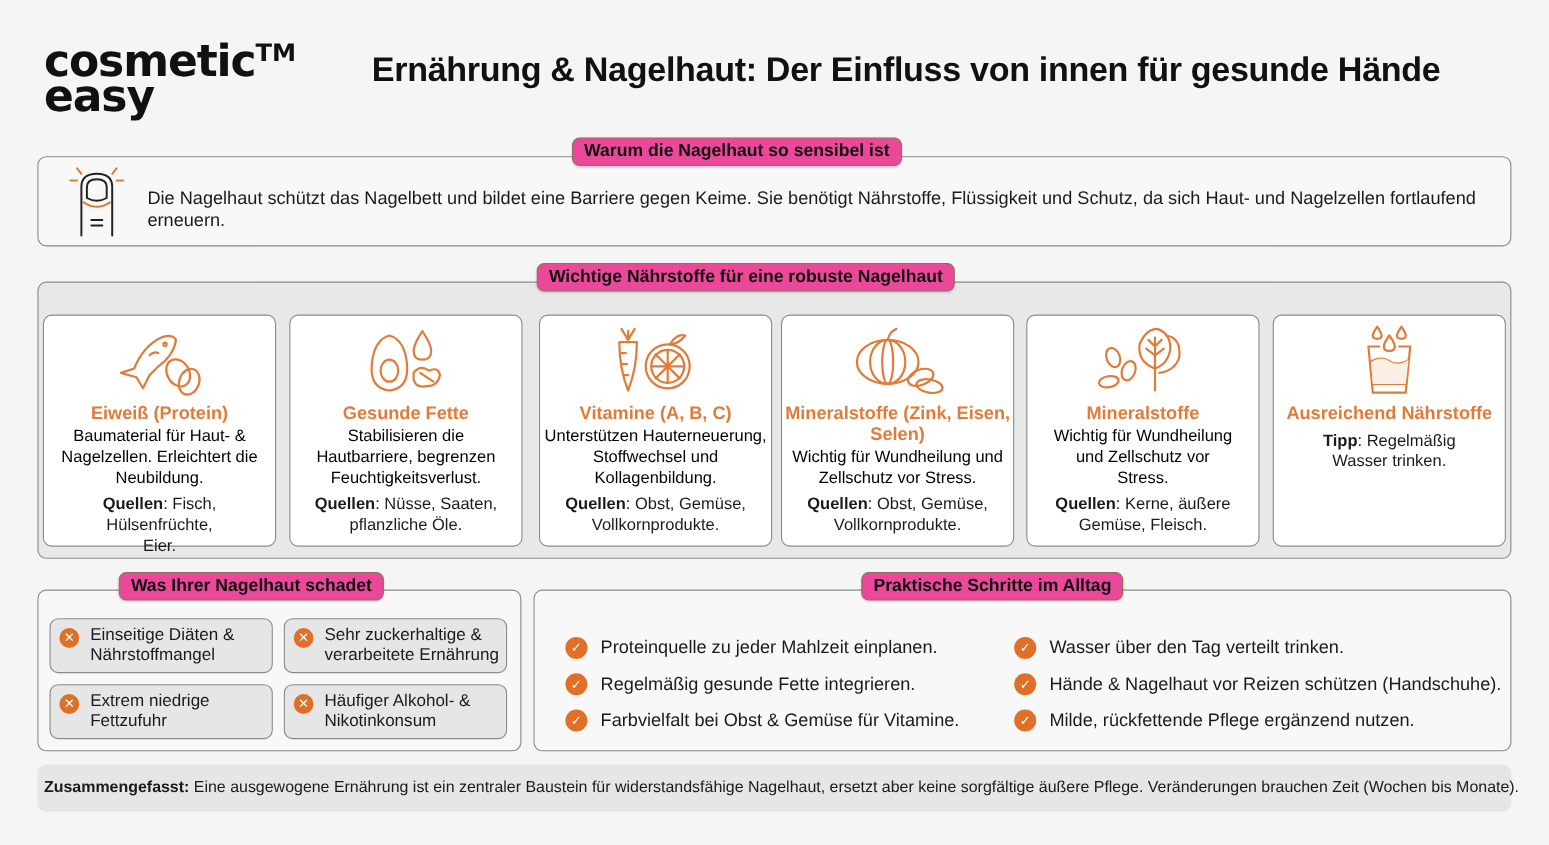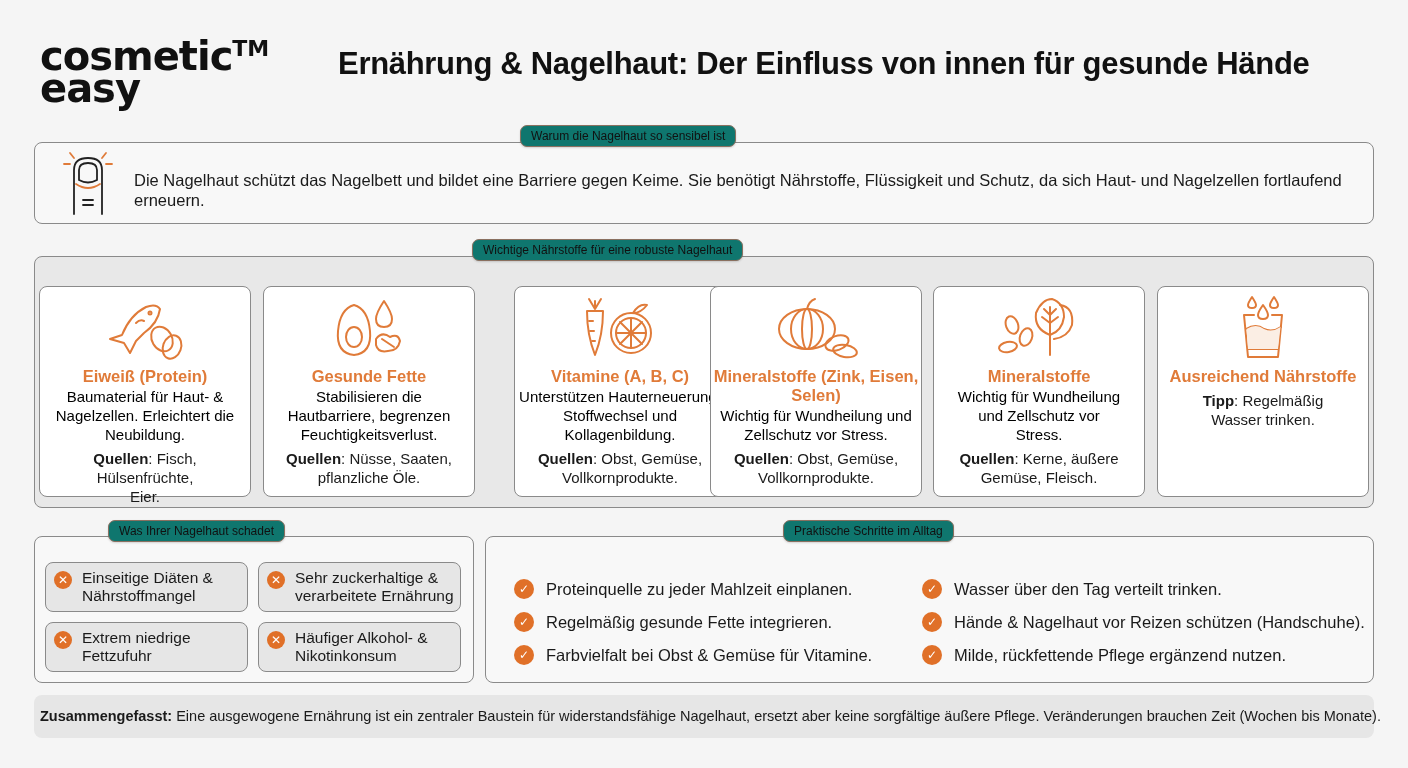--- a/index.html
+++ b/index.html
@@ -4,31 +4,31 @@
 <style>
   * { box-sizing: border-box; margin: 0; padding: 0; }
   html, body { width: 1408px; height: 768px; background: #f5f5f5; overflow: hidden; }
   body { font-family: "Liberation Sans", "DejaVu Sans", sans-serif; color: #1a1a1a; position: relative; }
 
   .logo { position: absolute; left: 40px; top: 33px; font-family: "DejaVu Sans", sans-serif; font-weight: bold; font-size: 40px; line-height: 32px; letter-spacing: -1px; color: #111; }
   .logo .tm { font-size: 22px; vertical-align: 14px; letter-spacing: 0; }
   .page-title { position: absolute; left: 338px; top: 46px; font-size: 31px; font-weight: bold; color: #111; letter-spacing: -0.3px; white-space: nowrap; }
 
   .box { position: absolute; border: 1.5px solid #8a8a8a; border-radius: 8px; }
-  .tag { position: absolute; background: #0f766e; border: 1.5px solid #8a7060; border-radius: 7px; font-weight: normal; font-size: 12px; padding: 3px 10px; white-space: nowrap; color: #111; box-shadow: 0 1px 2px rgba(0,0,0,0.15); }
+  .tag { position: absolute; background: #ec4899; border: 1.5px solid #8a7060; border-radius: 7px; font-weight: bold; font-size: 16px; padding: 3px 10px; white-space: nowrap; color: #111; box-shadow: 0 1px 2px rgba(0,0,0,0.15); }
 
   
   #intro-box { left: 34px; top: 142px; width: 1340px; height: 82px; background: #f8f8f8; }
   #intro-tag { left: 520px; top: 125px; }
   #intro-icon { position: absolute; left: 58px; top: 150px; width: 60px; height: 66px; }
   #intro-text { position: absolute; left: 134px; top: 170px; width: 1220px; font-size: 16.5px; line-height: 20px; color: #1a1a1a; }
 
   
   #nutri-box { left: 34px; top: 256px; width: 1340px; height: 252px; background: #e8e8e8; }
-  #nutri-tag { left: 472px; top: 239px; }
+  #nutri-tag { left: 488px; top: 239px; }
   .card { position: absolute; top: 286px; width: 212px; height: 211px; background: #fff; border: 1.5px solid #8a8a8a; border-radius: 8px; text-align: center; }
   .card svg { display: block; margin: 8px auto 0; }
   .card-title { color: #e07b39; font-weight: bold; font-size: 16.5px; line-height: 19px; margin-top: 6px; }
   .card-desc { font-size: 15px; line-height: 19px; color: #000000; margin-top: 1px; }
   .card-src { font-size: 15px; line-height: 19px; color: #1a1a1a; margin-top: 5px; }
   .card-src b { font-weight: bold; }
 
   
   #harm-box { left: 34px; top: 536px; width: 440px; height: 147px; background: #f8f8f8; }
   #harm-tag { left: 108px; top: 520px; }
@@ -99,21 +99,21 @@
       <path d="M60 6 Q52 18 52 24 Q52 32 60 32 Q68 32 68 24 Q68 18 60 6 Z"></path>
       <path d="M52 44 Q58 36 66 42 Q74 38 76 46 Q74 56 64 56 Q54 58 52 50 Z"></path>
       <path d="M58 44 L70 52"></path>
     </g>
   </svg>
   <div class="card-title">Gesunde Fette</div>
   <div class="card-desc" style="padding:0 14px">Stabilisieren die Hautbarriere, begrenzen Feuchtigkeitsverlust.</div>
   <div class="card-src" style="padding:0 16px"><b>Quellen</b><span>: Nüsse, Saaten, pflanzliche Öle.</span></div>
 </div>
 
-<div class="card" style="left:514px">
+<div class="card" style="left:490px">
   <svg width="90" height="66" viewBox="0 0 90 66">
     <g stroke="#e07b39" stroke-width="2" fill="none" stroke-linecap="round" stroke-linejoin="round">
       <path d="M14 4 L20 14 L26 4 M20 14 L20 6"></path>
       <path d="M12 16 L28 16 Q28 40 20 60 Q12 40 12 16 Z"></path>
       <path d="M14 26 L18 26 M15 36 L19 36 M17 46 L20 46"></path>
       <circle cx="56" cy="38" r="20"></circle>
         <circle cx="56" cy="38" r="15"></circle>
       <path d="M56 23 L56 53 M41 38 L71 38 M45 27 L67 49 M67 27 L45 49"></path>
       <path d="M58 18 Q64 8 72 10 Q66 18 58 18"></path>
     </g>

